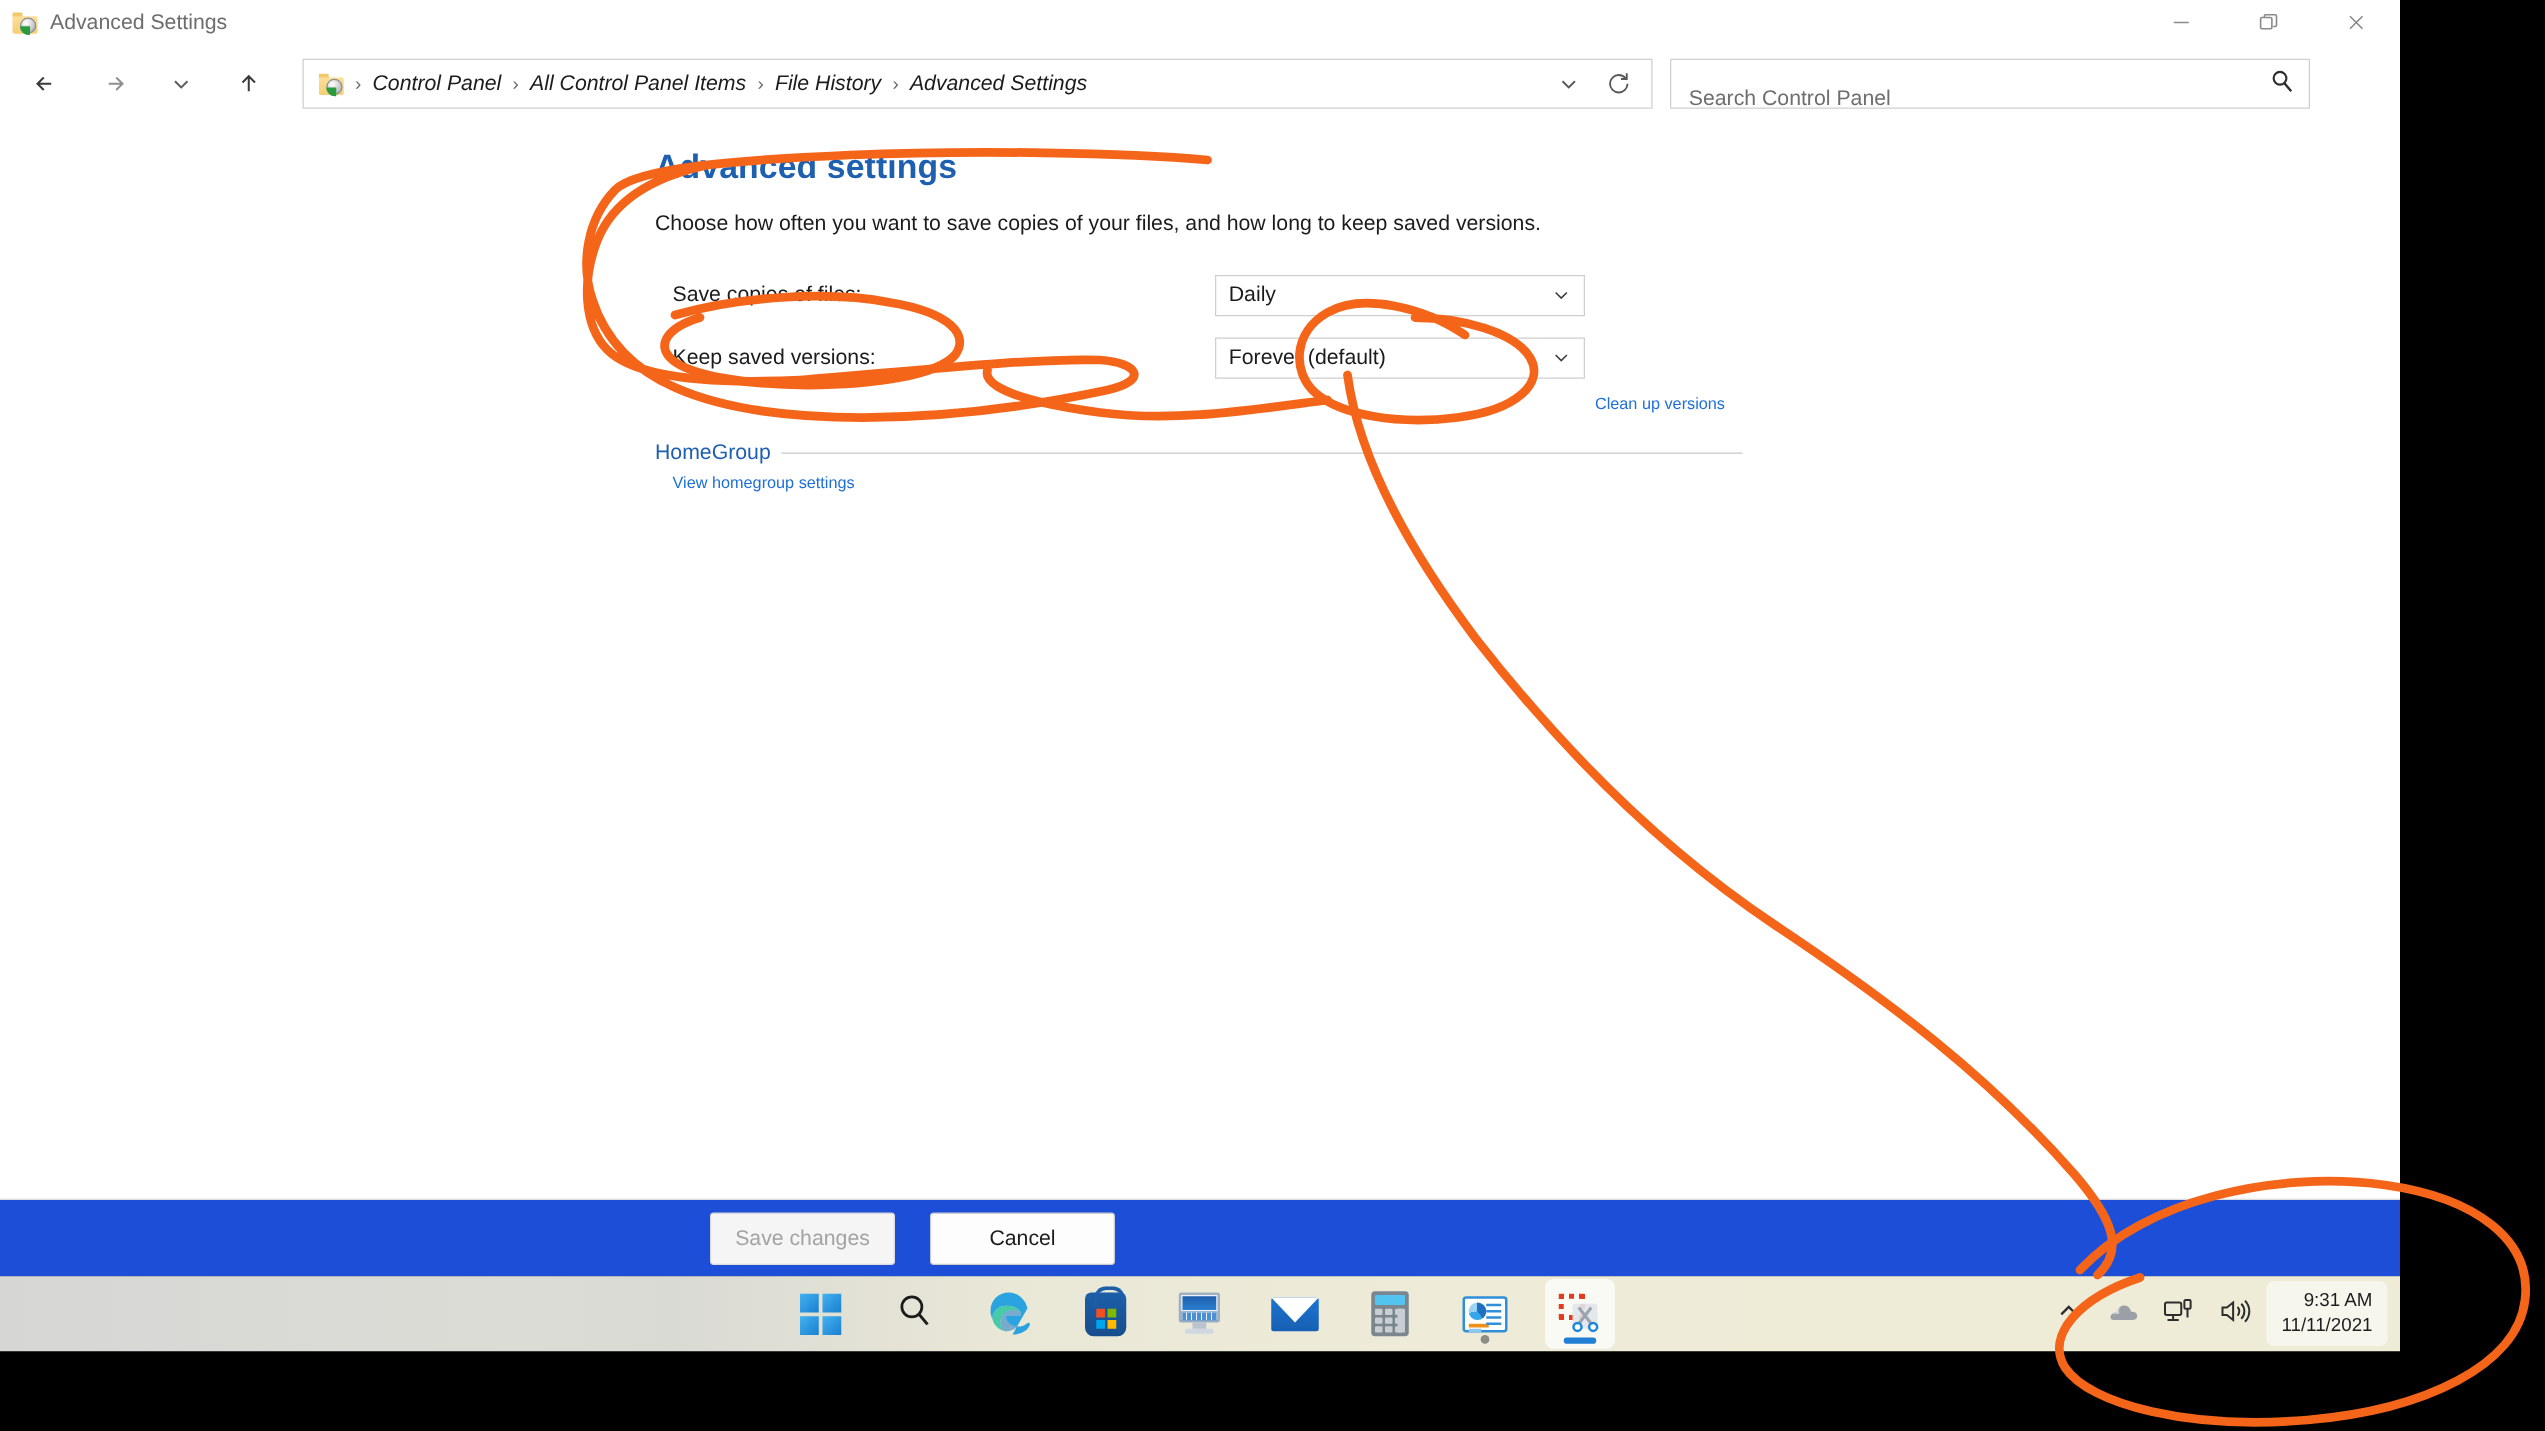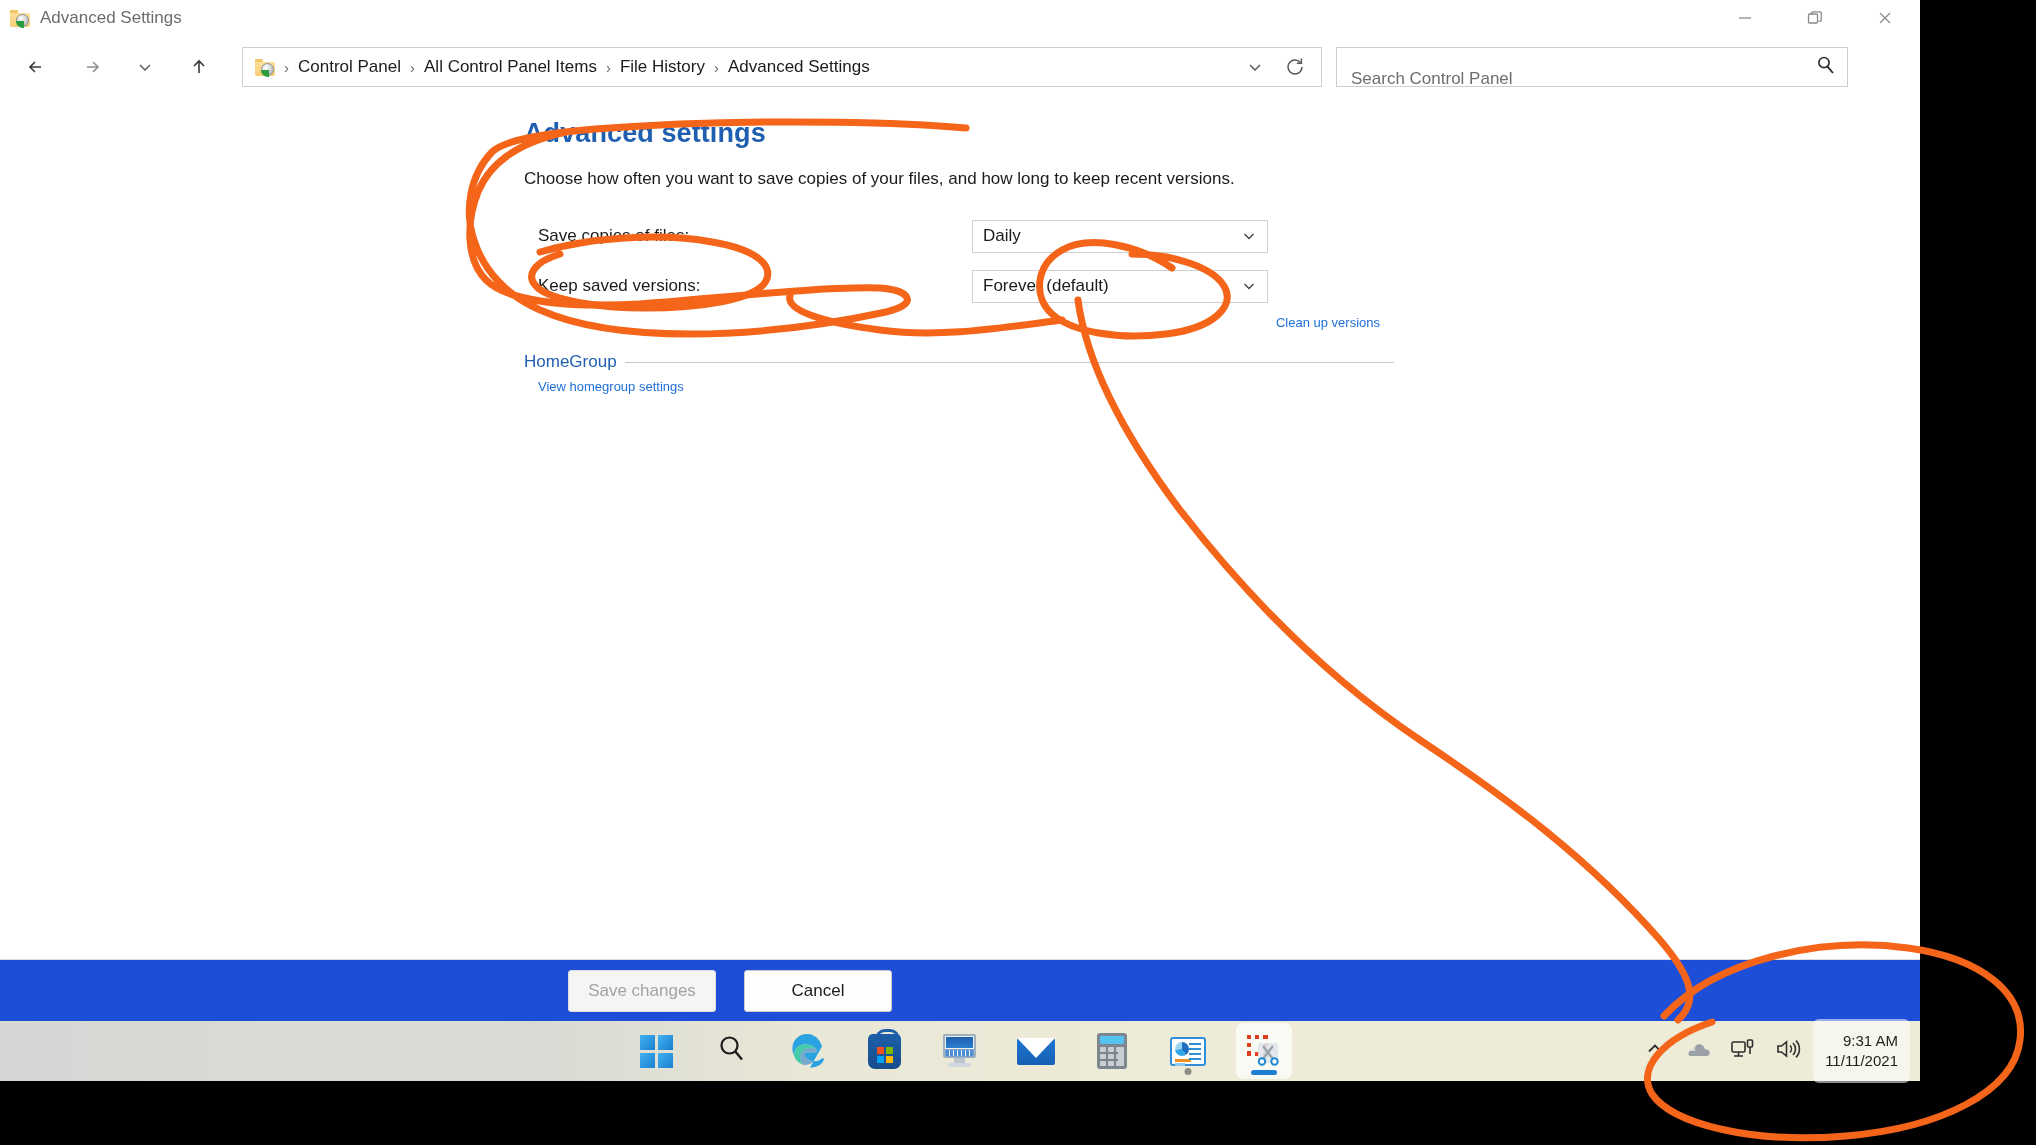--- a/index.html
+++ b/index.html
@@ -70,21 +70,21 @@
   .navbtn.dim { color: #9a9a9a; }
   #navbtns { display: flex; align-items: center; gap: 12px; margin-left: 8px; }
 
   #addressbar {
     margin-left: 22px; height: 40px; width: 1080px;
     border: 1px solid #cfcfcf; background: #fff;
     display: flex; align-items: center; padding: 0 6px 0 12px;
   }
   #crumbs { display: flex; align-items: center; flex: 1 1 auto; gap: 0; overflow: hidden; }
   .crumb {
-    font-size: 17px; color: #1b1b1b; white-space: nowrap; padding: 3px 7px; border-radius: 2px;
+    font-size: 17px; color: #1b1b1b; white-space: nowrap; padding: 3px 7px; border-radius: 2px; font-style: italic;
   }
   .sep { color: #6b6b6b; font-size: 15px; padding: 0 2px; }
   #crumb-icon { margin-right: 6px; }
   .addr-btn {
     width: 40px; height: 36px; display: flex; align-items: center; justify-content: center;
     color: #4a4a4a; flex: 0 0 40px;
   }
 
   #searchbox {
     margin-left: 14px; height: 40px; width: 512px;
@@ -266,21 +266,21 @@
 
   
   #tray {
     position: absolute; right: 10px; top: 0; height: 60px; display: flex; align-items: center; gap: 4px;
   }
   .tray-btn {
     height: 44px; min-width: 36px; padding: 0 7px; border-radius: 5px;
     display: flex; align-items: center; justify-content: center; color: #2e2e2e;
   }
   #clock {
-    height: 64px; padding: 0 12px; border-radius: 6px; background: rgba(255,255,255,.55);
+    height: 52px; padding: 0 12px; border-radius: 6px; background: rgba(255,255,255,.55);
     display: flex; flex-direction: column; align-items: flex-end; justify-content: center;
   }
   #clock span { font-size: 15px; color: #1f1f1f; line-height: 1.35; }
 
   
   #annotations {
     position: absolute; left: 0; top: 0; width: 2036px; height: 1145px;
     pointer-events: none;
   }
   #annotations path { fill: none; stroke: #f4651a; stroke-width: 7; stroke-linecap: round; stroke-linejoin: round; }
@@ -382,21 +382,21 @@
             <path d="M12.3 12.3 L18 19" stroke="#2e2e2e" stroke-width="1.9" fill="none"></path>
           </svg>
         </span>
       </div>
     </div>
 
     <div id="content">
       <div id="panel">
 
         <h1 id="page-title">Advanced settings</h1>
-        <div id="page-desc">Choose how often you want to save copies of your files, and how long to keep recent versions.</div>
+        <div id="page-desc">Choose how often you want to save copies of your files, and how long to keep saved versions.</div>
 
         <div class="group">
 
           <div class="field-row">
             <span class="field-label">Save copies of files:</span>
             <div class="combo">
               <span class="combo-value">Daily</span>
               <span class="combo-arrow">
                 <svg width="16" height="16" viewBox="0 0 16 16">
                     <path d="M3.5 6 L8 10.5 L12.5 6" stroke="#3f3f3f" stroke-width="1.3" fill="none"></path>

